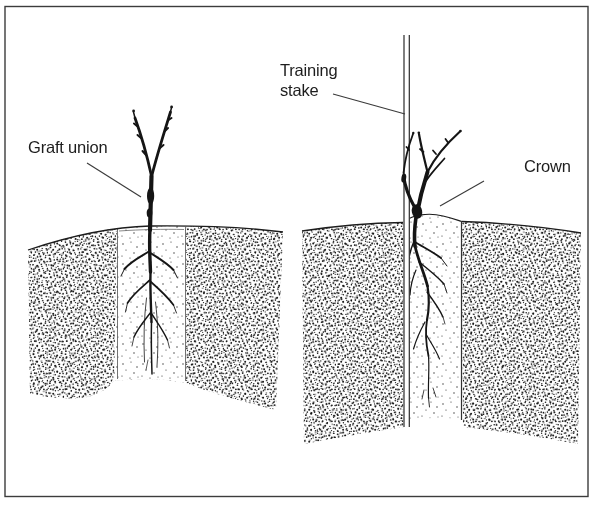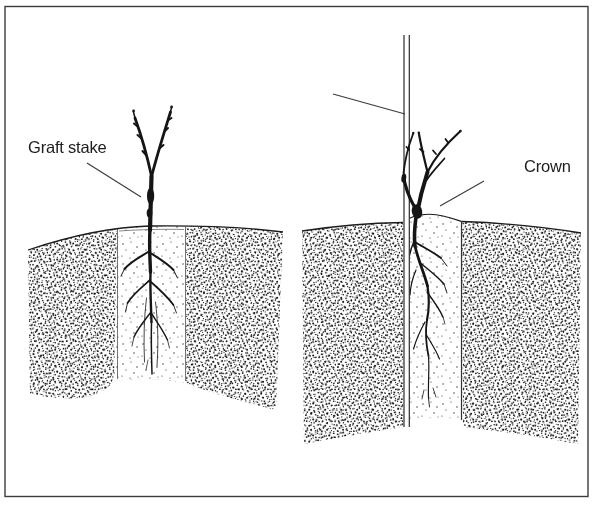--- a/index.html
+++ b/index.html
@@ -227,15 +227,16 @@
         <path d="M436,154 L433,150.5" stroke-width="1.8"></path>
         <path d="M448,142.5 L445.5,139" stroke-width="1.8"></path>
         <path d="M409,150 L406.5,147" stroke-width="1.8"></path>
       </g>
 
       <path d="M333,94 L405,114" stroke="#3a3a3a" stroke-width="1.1" fill="none"></path>
       <path d="M484,181 L440,206" stroke="#3a3a3a" stroke-width="1.1" fill="none"></path>
     </g>
   </svg>
 
-  <div class="fig-label" id="label-graft">Graft stake</div>
+  <div class="fig-label" id="label-graft">Graft union</div>
+  <div class="fig-label" id="label-stake">Training stake</div>
   <div class="fig-label" id="label-crown">Crown</div>
 </div>
 
 </body></html>

